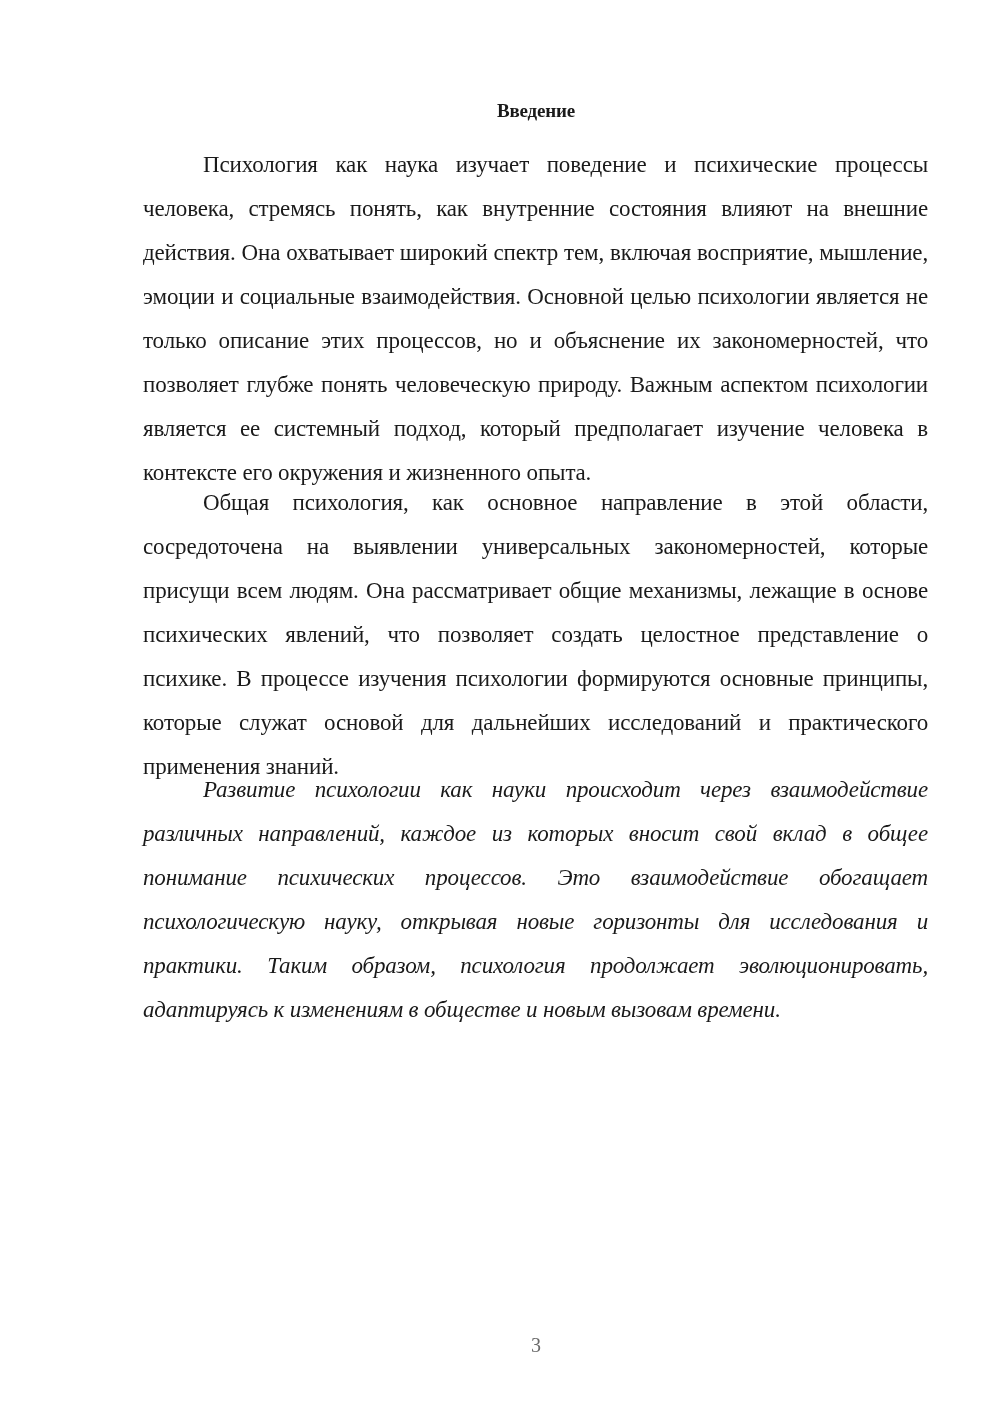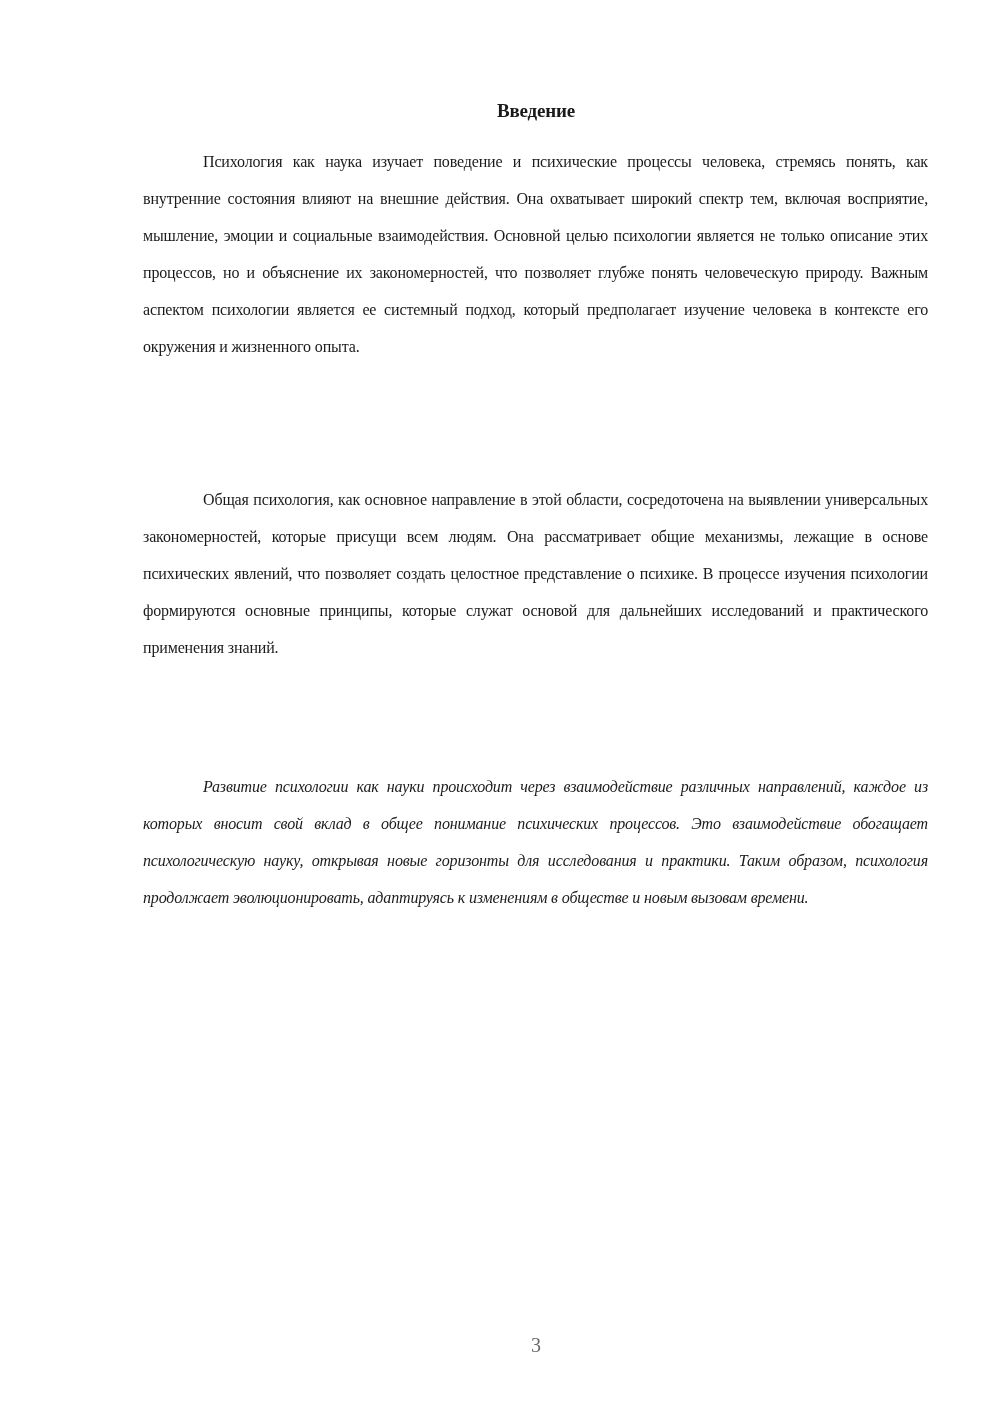--- a/index.html
+++ b/index.html
@@ -31,22 +31,22 @@
       text-align: center;
       font-weight: bold;
       font-size: 19px;
       line-height: 26px;
       letter-spacing: -0.2px;
     }
     .content {
       position: absolute;
       left: 143px;
       width: 785px;
-      font-size: 16px;
-      line-height: 37px;
+      font-size: 23px;
+      line-height: 44px;
       text-align: justify;
       letter-spacing: -0.15px;
     }
     .para {
       margin: 0;
       text-indent: 60px;
       text-align: justify;
     }
     .p1 { top: 143px; }
     .p2 { top: 481px; font-family: Liberation Serif, serif; }

